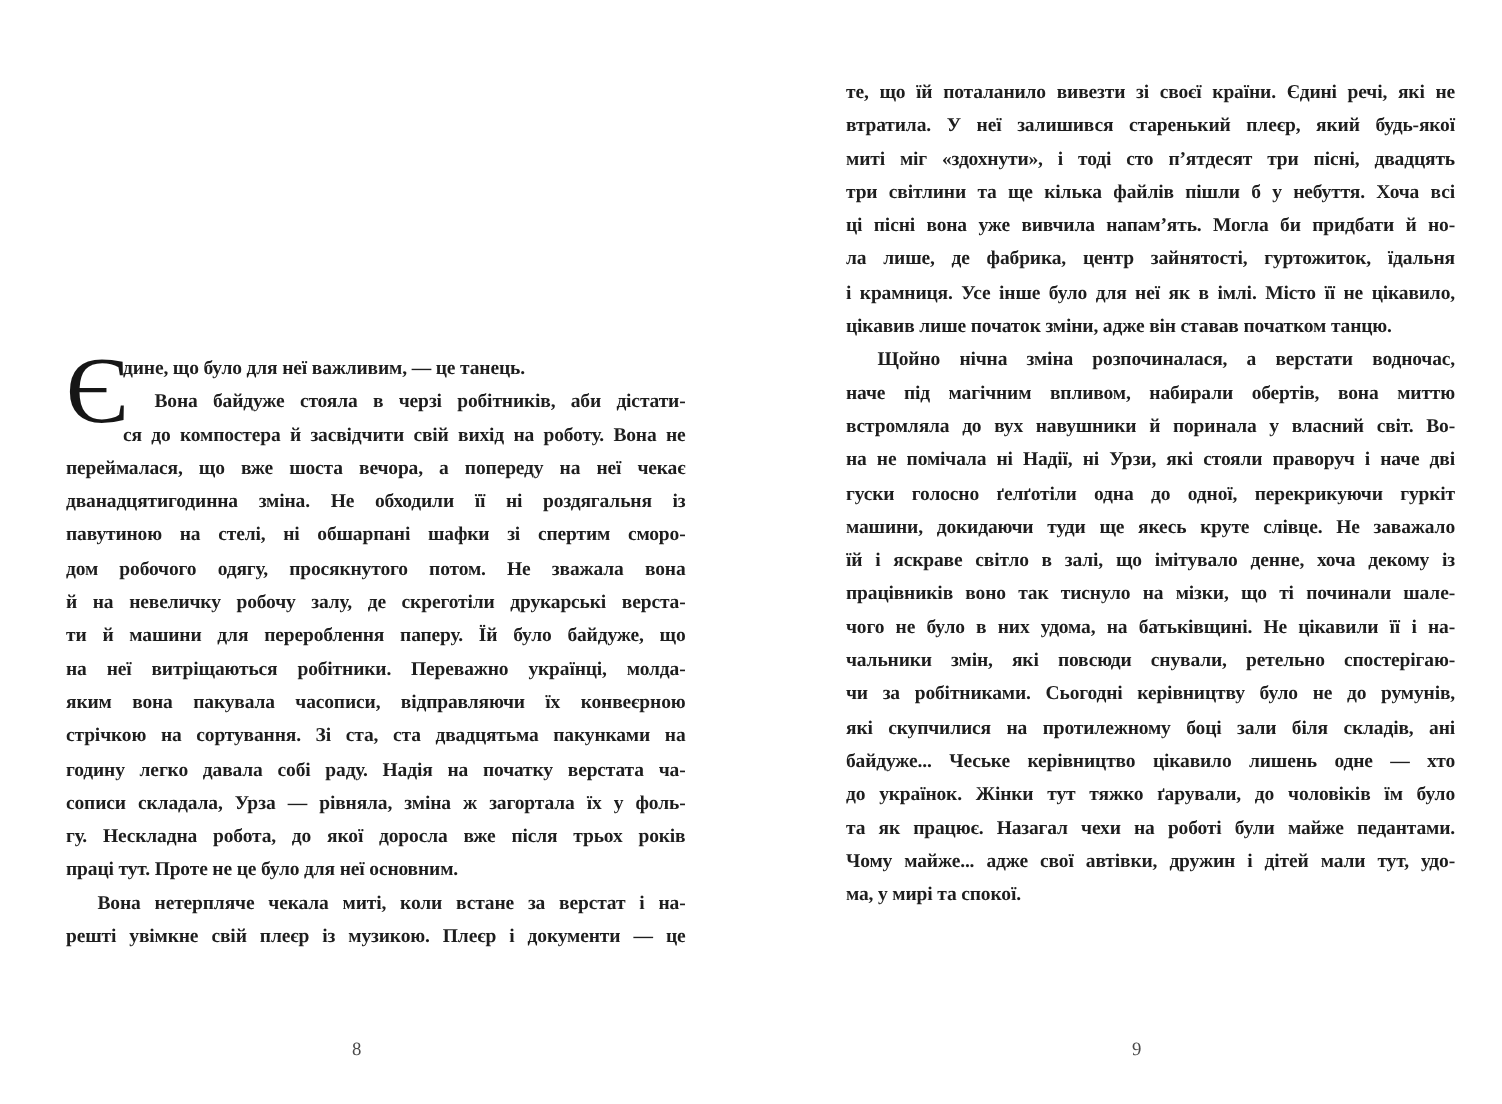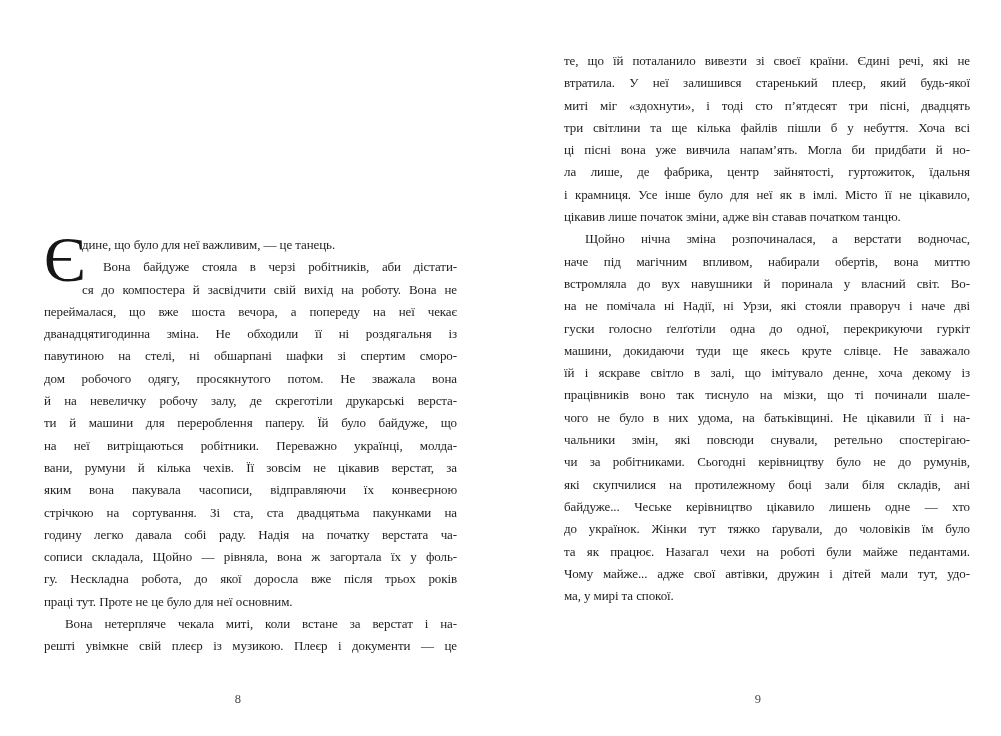--- a/index.html
+++ b/index.html
@@ -25,20 +25,21 @@
     line-height: 22.3px;
     color: #1e1e1e;
   }
   .column-left  { left: 44px;  top: 234px; width: 413px; height: 426px; }
   .column-right { left: 564px; top: 50px;  width: 406px; height: 604px; }
   .line {
     text-align: justify;
     text-align-last: justify;
     height: 22.3px;
     overflow: visible;
+    font-weight: bold;
   }
   .line.end { text-align-last: left; }
   .line.indent { text-indent: 21px; }
   .dropcap {
     float: left;
     font-size: 63px;
     line-height: 50px;
     height: 46px;
     width: 34px;
     padding-right: 4px;
@@ -64,25 +65,24 @@
   <div class="line end">дине, що було для неї важливим, — це танець.</div>
       <div class="line indent">Вона байдуже стояла в черзі робітників, аби дістати-</div>
       <div class="line">ся до компостера й засвідчити свій вихід на роботу. Вона не</div>
       <div class="line">переймалася, що вже шоста вечора, а попереду на неї чекає</div>
       <div class="line">дванадцятигодинна зміна. Не обходили її ні роздягальня із</div>
       <div class="line">павутиною на стелі, ні обшарпані шафки зі спертим сморо-</div>
       <div class="line">дом робочого одягу, просякнутого потом. Не зважала вона</div>
       <div class="line">й на невеличку робочу залу, де скреготіли друкарські верста-</div>
       <div class="line">ти й машини для перероблення паперу. Їй було байдуже, що</div>
       <div class="line">на неї витріщаються робітники. Переважно українці, молда-</div>
-      <div class="line">вани, румуни й кілька чехів. Її зовсім не цікавив верстат, за</div>
       <div class="line">яким вона пакувала часописи, відправляючи їх конвеєрною</div>
       <div class="line">стрічкою на сортування. Зі ста, ста двадцятьма пакунками на</div>
       <div class="line">годину легко давала собі раду. Надія на початку верстата ча-</div>
-      <div class="line">сописи складала, Щойно — рівняла, вона ж загортала їх у фоль-</div>
+      <div class="line">сописи складала, Урза — рівняла, зміна ж загортала їх у фоль-</div>
       <div class="line">гу. Нескладна робота, до якої доросла вже після трьох років</div>
       <div class="line end">праці тут. Проте не це було для неї основним.</div>
       <div class="line indent">Вона нетерпляче чекала миті, коли встане за верстат і на-</div>
       <div class="line">решті увімкне свій плеєр із музикою. Плеєр і документи — це</div>
     </div>
 
   <div class="column column-right">
       <div class="line">те, що їй поталанило вивезти зі своєї країни. Єдині речі, які не</div>
       <div class="line">втратила. У неї залишився старенький плеєр, який будь-якої</div>
       <div class="line">миті міг «здохнути», і тоді сто п’ятдесят три пісні, двадцять</div>

